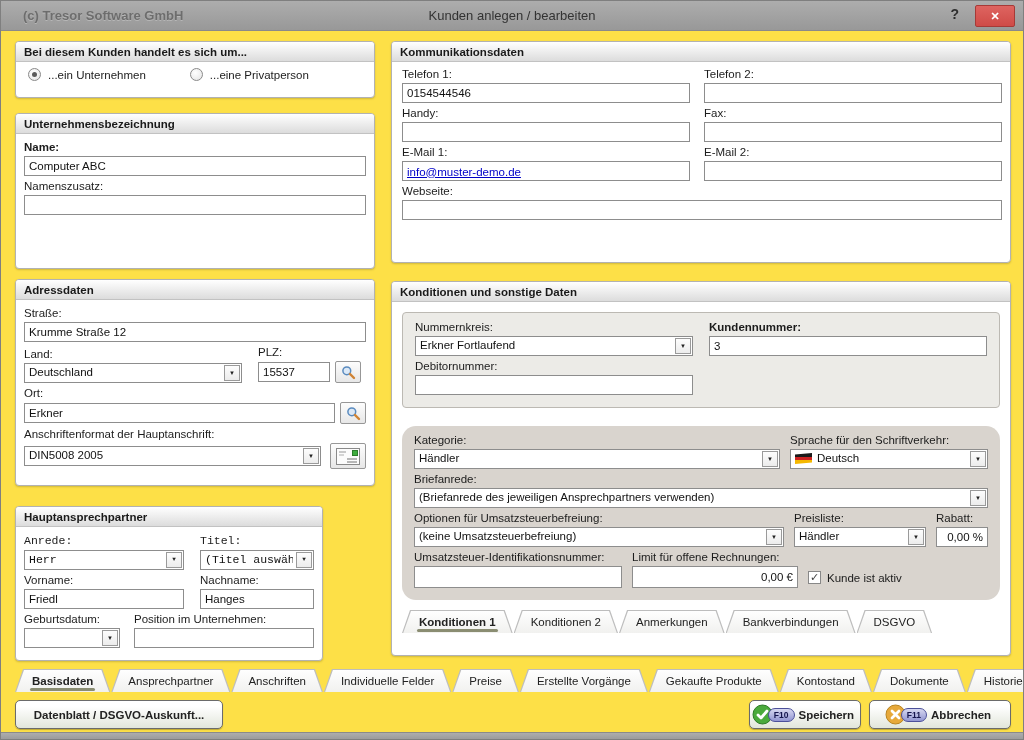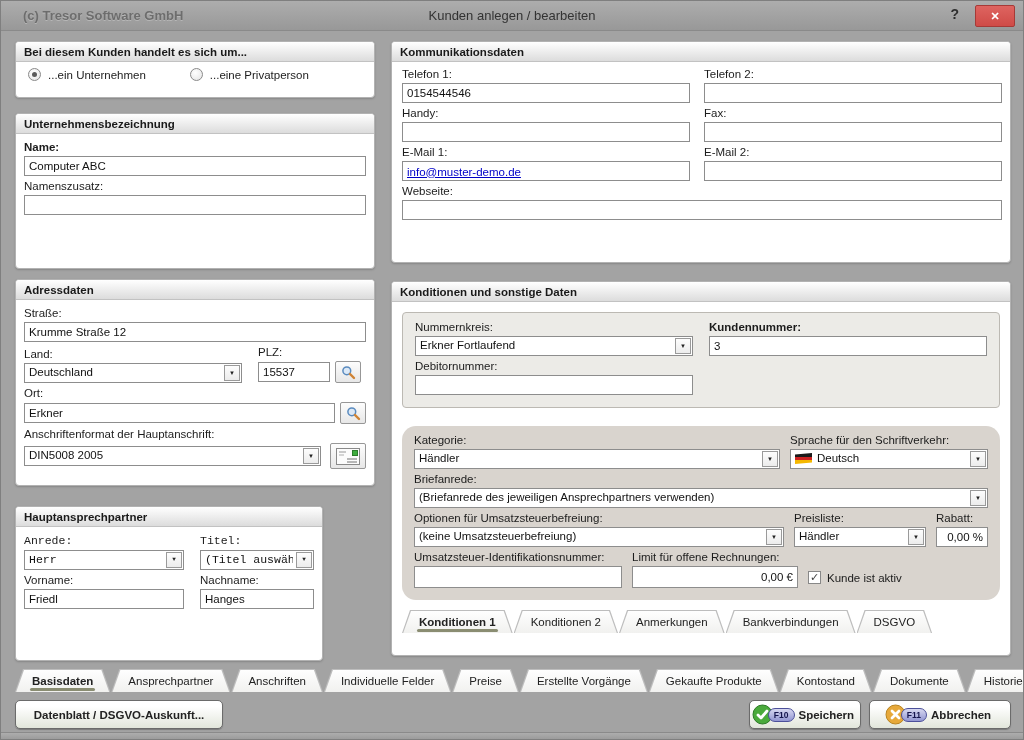--- a/index.html
+++ b/index.html
@@ -1,19 +1,19 @@
 <!DOCTYPE html>
 <html><head>
 <meta charset="utf-8">
 <style>
   * { box-sizing: border-box; margin: 0; padding: 0; }
   html,body { width:1024px; height:740px; }
   body { font-family: "Liberation Sans", "DejaVu Sans", sans-serif; font-size: 11.5px; color:#1c1c1c; }
 
-  .window { position:relative; width:1024px; height:740px; background:#a3a3a3; border:1px solid #7f7f7f; overflow:hidden; }
+  .window { position:relative; width:1024px; height:740px; background:#fde047; border:1px solid #7f7f7f; overflow:hidden; }
 
   
   .titlebar { position:absolute; left:0; top:0; width:100%; height:30px;
     background:linear-gradient(180deg,#adadad,#989898); border-bottom:1px solid #8a8a8a; }
   .tb-app { position:absolute; left:22px; top:7px; font-size:13px; font-weight:700; color:#6d6d6d; text-shadow:0 1px 0 rgba(255,255,255,.25); }
   .tb-title { position:absolute; left:50%; transform:translateX(-50%); top:7px; font-size:13px; color:#333; }
   .tb-help { position:absolute; right:64px; top:5px; font-size:14px; font-weight:700; color:#2e2e2e; cursor:default; }
   .tb-close { position:absolute; right:8px; top:4px; width:40px; height:22px; background:linear-gradient(180deg,#de6460,#cf4b47);
     border:1px solid #a63a37; border-radius:2px; color:#fff; font-weight:700; font-size:11px; display:flex; align-items:center; justify-content:center; cursor:pointer; }
 
@@ -240,20 +240,35 @@
       <div class="row" style="gap:16px;">
         <div class="col" style="width:160px;">
           <label class="lbl">Vorname:</label>
           <input class="inp" value="Friedl" style="">
         </div>
         <div class="col" style="flex:1;">
           <label class="lbl">Nachname:</label>
           <input class="inp" value="Hanges" style="">
         </div>
       </div>
+      <div class="row" style="gap:14px;">
+        <div class="col" style="width:96px;">
+          <label class="lbl">Geburtsdatum:</label>
+          <div class="combo">
+            <span class="combo-text"></span>
+            <span class="combo-btn">
+                <span class="arr">▼</span>
+              </span>
+          </div>
+        </div>
+        <div class="col" style="flex:1;">
+          <label class="lbl">Position im Unternehmen:</label>
+          <input class="inp" value="" style="">
+        </div>
+      </div>
     </div>
   </section>
 
   <section class="group" id="g-comm">
     <header class="g-hd">
         <span>Kommunikationsdaten</span>
       </header>
     <div class="comm-grid">
       <div class="col">
         <label class="lbl">Telefon 1:</label>

